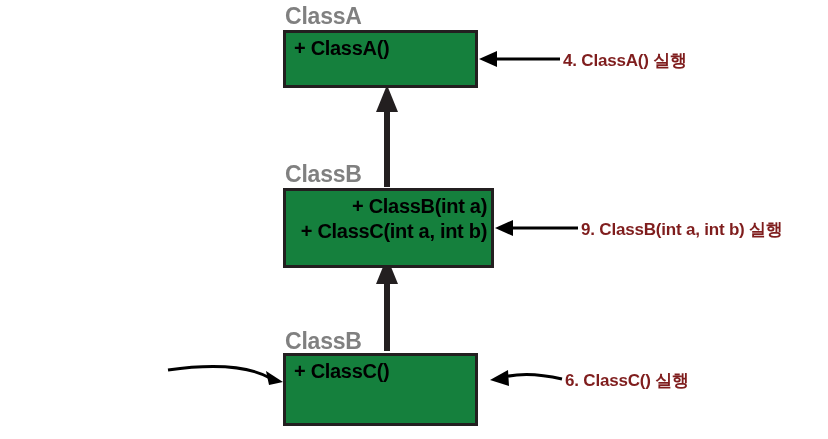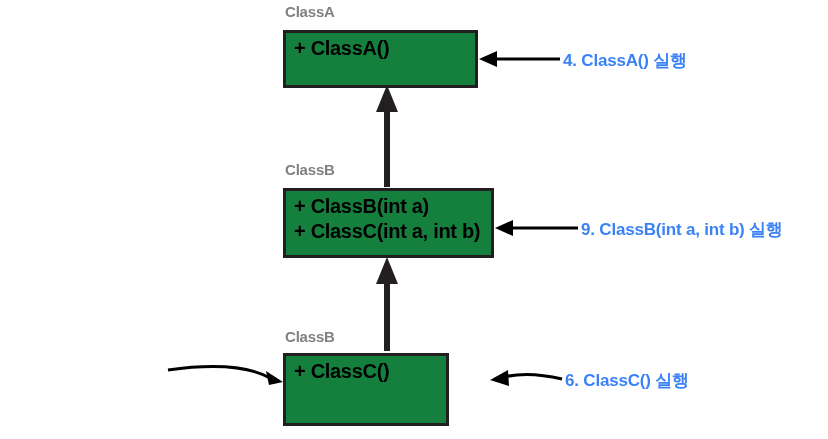--- a/index.html
+++ b/index.html
@@ -23,21 +23,21 @@
     position: absolute;
     box-sizing: border-box;
     background: #15803d;
     border: 3px solid #231f20;
     z-index: 5;
   }
   .class-title {
     position: absolute;
     color: #808080;
     font-weight: bold;
-    font-size: 15px;
+    font-size: 23px;
     letter-spacing: -0.2px;
     white-space: nowrap;
     z-index: 6;
   }
   .member-list {
     position: absolute;
     left: 8px;
     top: 3px;
     right: 4px;
     z-index: 6;
@@ -47,21 +47,21 @@
     font-size: 20px;
     font-weight: bold;
     line-height: 25px;
     white-space: nowrap;
     letter-spacing: -0.3px;
   }
 
   
   .annot {
     position: absolute;
-    color: #3b82f6;
+    color: #7f1d1d;
     font-size: 17px;
     font-weight: bold;
     white-space: nowrap;
     letter-spacing: -0.2px;
     z-index: 7;
   }
 
   
   #arrows {
     position: absolute;
@@ -146,29 +146,29 @@
   </svg>
 
   <div class="class-title" style="left:285px; top:3px;">ClassA</div>
   <div class="class-box" style="left:283px; top:30px; width:195px; height:58px;">
     <div class="member-list">
       <div class="member">+ ClassA()</div>
     </div>
   </div>
 
   <div class="class-title" style="left:285px; top:161px;">ClassB</div>
-  <div class="class-box" style="left:283px; top:188px; width:211px; height:70px;">
+  <div class="class-box" style="left:283px; top:188px; width:211px; height:80px;text-align:right;">
     <div class="member-list">
       <div class="member">+ ClassB(int a)</div>
       <div class="member">+ ClassC(int a, int b)</div>
     </div>
   </div>
 
   <div class="class-title" style="left:285px; top:328px;">ClassB</div>
-  <div class="class-box" style="left:283px; top:353px; width:166px; height:73px;">
+  <div class="class-box" style="left:283px; top:353px; width:195px; height:73px;">
     <div class="member-list">
       <div class="member">+ ClassC()</div>
     </div>
   </div>
 
 
 
 
   <div class="annot" style="left:563px; top:49px;">4. ClassA() 실행</div>
 

